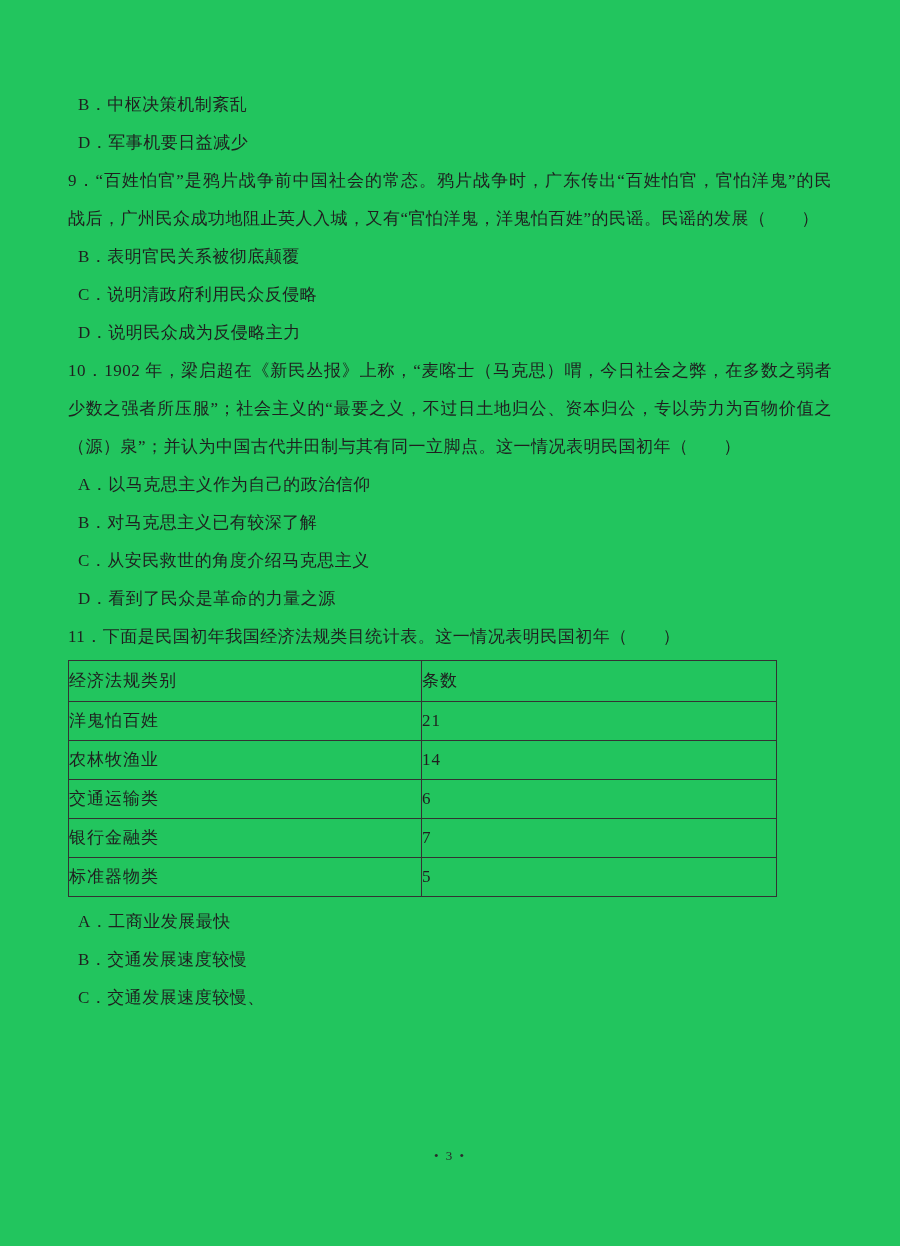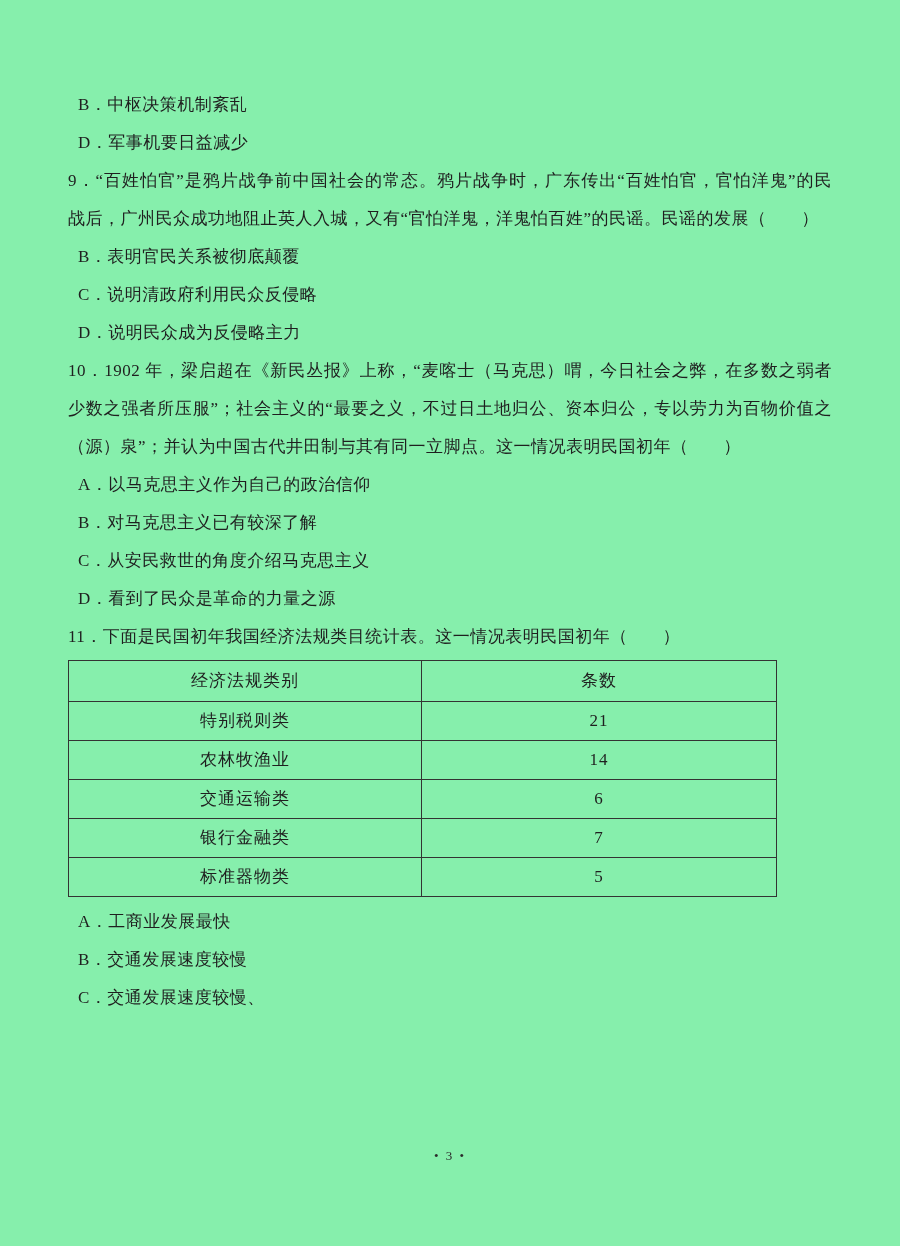--- a/index.html
+++ b/index.html
@@ -4,21 +4,21 @@
 <style>
   html, body {
     margin: 0;
     padding: 0;
     background: #ffffff;
   }
   .page {
     position: relative;
     width: 900px;
     height: 1246px;
-    background: #86efac;
+    background: #22c55e;
     overflow: hidden;
     font-family: "Liberation Serif", "DejaVu Serif", serif;
     color: #1f1f1f;
   }
   .content {
     position: absolute;
     left: 68px;
     top: 86px;
     width: 764px;
     font-size: 17px;
@@ -44,21 +44,21 @@
   }
   table.qtable {
     border-collapse: collapse;
     margin: 4px 0 6px 0;
     width: 708px;
     table-layout: fixed;
   }
   table.qtable th,
   table.qtable td {
     border: 1px solid #333333;
-    text-align: center;
+    text-align: left;
     vertical-align: middle;
     font-weight: normal;
     font-size: 17px;
     letter-spacing: 1px;
     padding: 0;
   }
   table.qtable th { height: 40px; }
   table.qtable td { height: 37.8px; }
   table.qtable col.c1 { width: 353px; }
   table.qtable col.c2 { width: 355px; }
@@ -104,21 +104,21 @@
           <col class="c2">
         </colgroup>
       <thead>
         <tr>
           <th>经济法规类别</th>
           <th>条数</th>
         </tr>
       </thead>
       <tbody>
         <tr>
-          <td>特别税则类</td>
+          <td>洋鬼怕百姓</td>
           <td>21</td>
         </tr>
         <tr>
           <td>农林牧渔业</td>
           <td>14</td>
         </tr>
         <tr>
           <td>交通运输类</td>
           <td>6</td>
         </tr>

